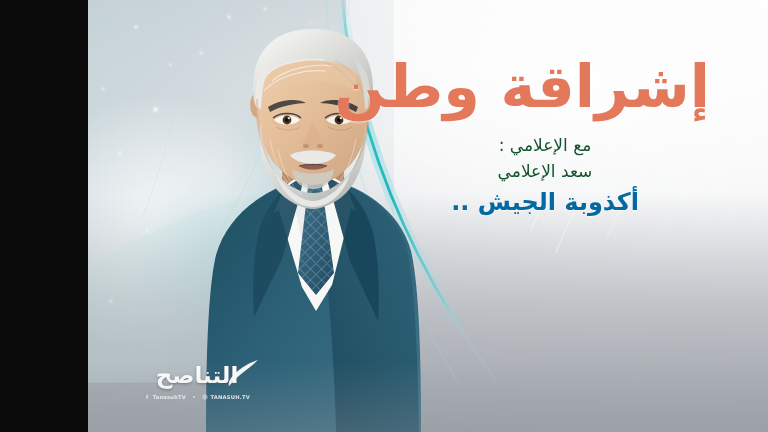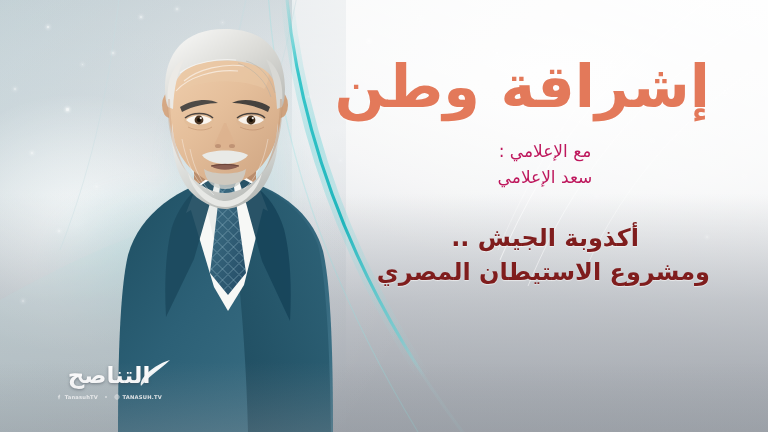--- a/index.html
+++ b/index.html
@@ -1,20 +1,20 @@
 <!DOCTYPE html>
 <html lang="ar" dir="rtl"><head>
 <meta charset="utf-8">
 <title>Tanasuh TV Broadcast Graphic</title>
 <style>
   html,body{margin:0;padding:0;background:#0b0b0b;}
   *{box-sizing:border-box;}
   .stage{
     position:relative;
-    width:768px;height:432px;
+    width:680px;height:432px;
     overflow:hidden;
     font-family:"DejaVu Sans","Liberation Sans",sans-serif;
     background:#c9ccd0;
   }
 
   
   .bg-base{
     position:absolute;inset:0;
     background:
       radial-gradient(120% 90% at 72% 18%, #fdfdfd 0%, #f2f3f4 30%, #dfe1e4 58%, #c4c7cc 80%, #b3b7bd 100%);
@@ -71,30 +71,29 @@
   }
   .show-title{
     font-size:59px;line-height:1.04;
     font-weight:700;
     color:#e3795a;
     letter-spacing:0;
     text-shadow:0 1px 2px rgba(255,255,255,.7);
     white-space:nowrap;
   }
   .with-block{
-    margin-top:22px;
-    color:#be185d;
+    margin-top:16px;
+    color:#14532d;
     font-size:17px;
     line-height:1.52;
     font-weight:400;
   }
   .with-line{display:block;}
   .headline{
-    margin-top:30px;
-    color:#7f1d1d;
+    color:#0369a1;
     font-weight:700;
     font-size:24px;
     line-height:1.42;
     text-shadow:0 1px 1px rgba(255,255,255,.55);
   }
   .headline-line{display:block;white-space:nowrap;}
 
   
   .logo{
     position:absolute;left:48px;bottom:24px;width:122px;height:48px;
@@ -357,21 +356,20 @@
   <div class="textcol">
     <div class="show-title">إشراقة وطن</div>
 
     <div class="with-block">
       <span class="with-line">مع الإعلامي :</span>
       <span class="with-line">سعد الإعلامي</span>
     </div>
 
     <div class="headline">
       <span class="headline-line">أكذوبة الجيش ..</span>
-      <span class="headline-line">ومشروع الاستيطان المصري</span>
     </div>
   </div>
 
   <div class="logo">
     <div class="logo-mark">
       <span class="logo-word">التناصح</span>
       <svg class="logo-swoosh" viewBox="0 0 34 30">
         <path d="M32 3 C 22 6 12 12 5 21 C 3 24 2 27 3 29 C 6 26 9 22 14 18 C 20 13 27 8 32 3 Z" fill="#ffffff" opacity="0.95"></path>
         <path d="M6 22 C 10 18 16 13 23 9" stroke="#ffffff" stroke-width="1.2" fill="none" opacity="0.8"></path>
       </svg>

